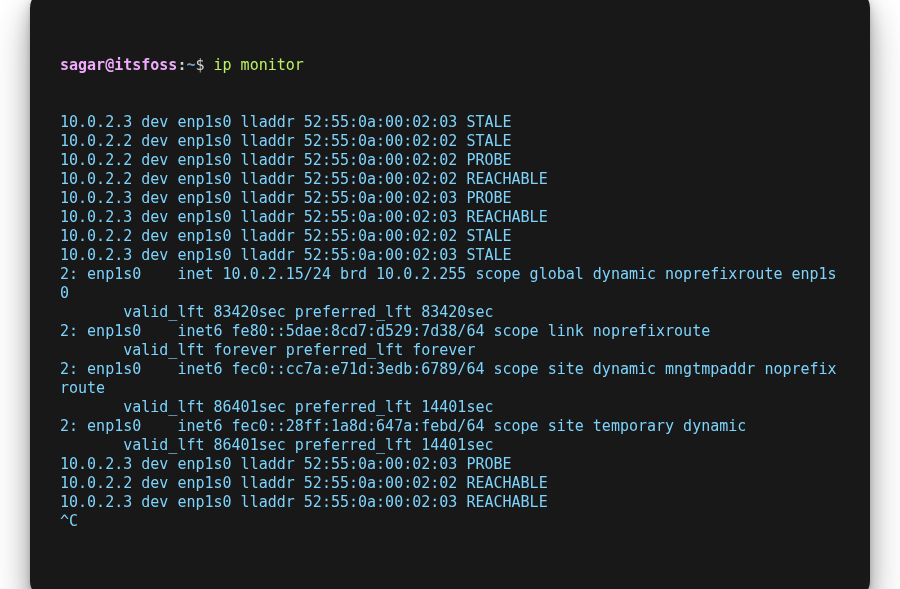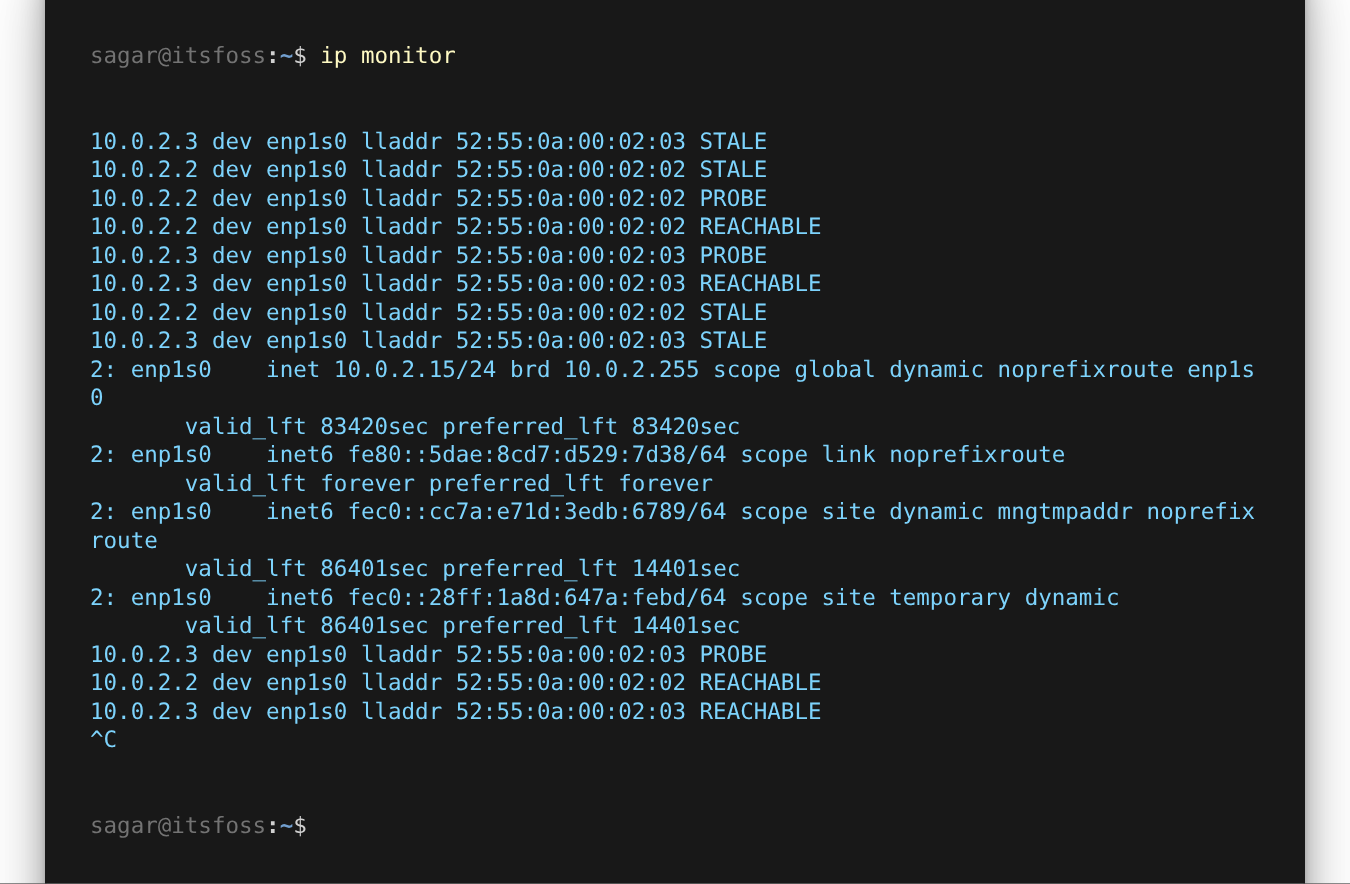--- a/index.html
+++ b/index.html
@@ -29,29 +29,28 @@
         0 8px 16px rgba(0,0,0,0.18),
         0 16px 32px rgba(0,0,0,0.20),
         0 26px 48px rgba(0,0,0,0.15);
       font-size: 15px;
       line-height: 19px;
       color: #d0d0d0;
       white-space: pre-wrap;
       word-break: break-all;
       overflow: hidden;
     }
-    .prompt-user { color: #737373; font-weight: normal; }
+    .prompt-user { color: #f0abfc; font-weight: bold; }
     .prompt-colon { color: #d0d0d0; font-weight: bold; }
     .prompt-path { color: #729fcf; font-weight: bold; }
     .prompt-dollar { color: #d0d0d0; }
-    .cmd { color: #fef9c3; text-align: center; }
+    .cmd { color: #bef264; text-align: center; }
     .out-line { color: #7dd3fc; }
   </style>
 </head>
 <body>
 
 <div class="terminal-wrap">
   <div class="terminal">
     <div><span class="prompt-user">sagar@itsfoss</span><span class="prompt-colon">:</span><span class="prompt-path">~</span><span class="prompt-dollar">$</span> <span class="cmd">ip monitor</span></div>
     <div id="output-container"><div class="out-line">10.0.2.3 dev enp1s0 lladdr 52:55:0a:00:02:03 STALE</div><div class="out-line">10.0.2.2 dev enp1s0 lladdr 52:55:0a:00:02:02 STALE</div><div class="out-line">10.0.2.2 dev enp1s0 lladdr 52:55:0a:00:02:02 PROBE</div><div class="out-line">10.0.2.2 dev enp1s0 lladdr 52:55:0a:00:02:02 REACHABLE</div><div class="out-line">10.0.2.3 dev enp1s0 lladdr 52:55:0a:00:02:03 PROBE</div><div class="out-line">10.0.2.3 dev enp1s0 lladdr 52:55:0a:00:02:03 REACHABLE</div><div class="out-line">10.0.2.2 dev enp1s0 lladdr 52:55:0a:00:02:02 STALE</div><div class="out-line">10.0.2.3 dev enp1s0 lladdr 52:55:0a:00:02:03 STALE</div><div class="out-line">2: enp1s0    inet 10.0.2.15/24 brd 10.0.2.255 scope global dynamic noprefixroute enp1s0</div><div class="out-line">       valid_lft 83420sec preferred_lft 83420sec</div><div class="out-line">2: enp1s0    inet6 fe80::5dae:8cd7:d529:7d38/64 scope link noprefixroute</div><div class="out-line">       valid_lft forever preferred_lft forever</div><div class="out-line">2: enp1s0    inet6 fec0::cc7a:e71d:3edb:6789/64 scope site dynamic mngtmpaddr noprefixroute</div><div class="out-line">       valid_lft 86401sec preferred_lft 14401sec</div><div class="out-line">2: enp1s0    inet6 fec0::28ff:1a8d:647a:febd/64 scope site temporary dynamic</div><div class="out-line">       valid_lft 86401sec preferred_lft 14401sec</div><div class="out-line">10.0.2.3 dev enp1s0 lladdr 52:55:0a:00:02:03 PROBE</div><div class="out-line">10.0.2.2 dev enp1s0 lladdr 52:55:0a:00:02:02 REACHABLE</div><div class="out-line">10.0.2.3 dev enp1s0 lladdr 52:55:0a:00:02:03 REACHABLE</div><div class="out-line">^C</div></div>
-    <div><span class="prompt-user">sagar@itsfoss</span><span class="prompt-colon">:</span><span class="prompt-path">~</span><span class="prompt-dollar">$</span> </div>
   </div>
 </div>
 
 </body></html>

